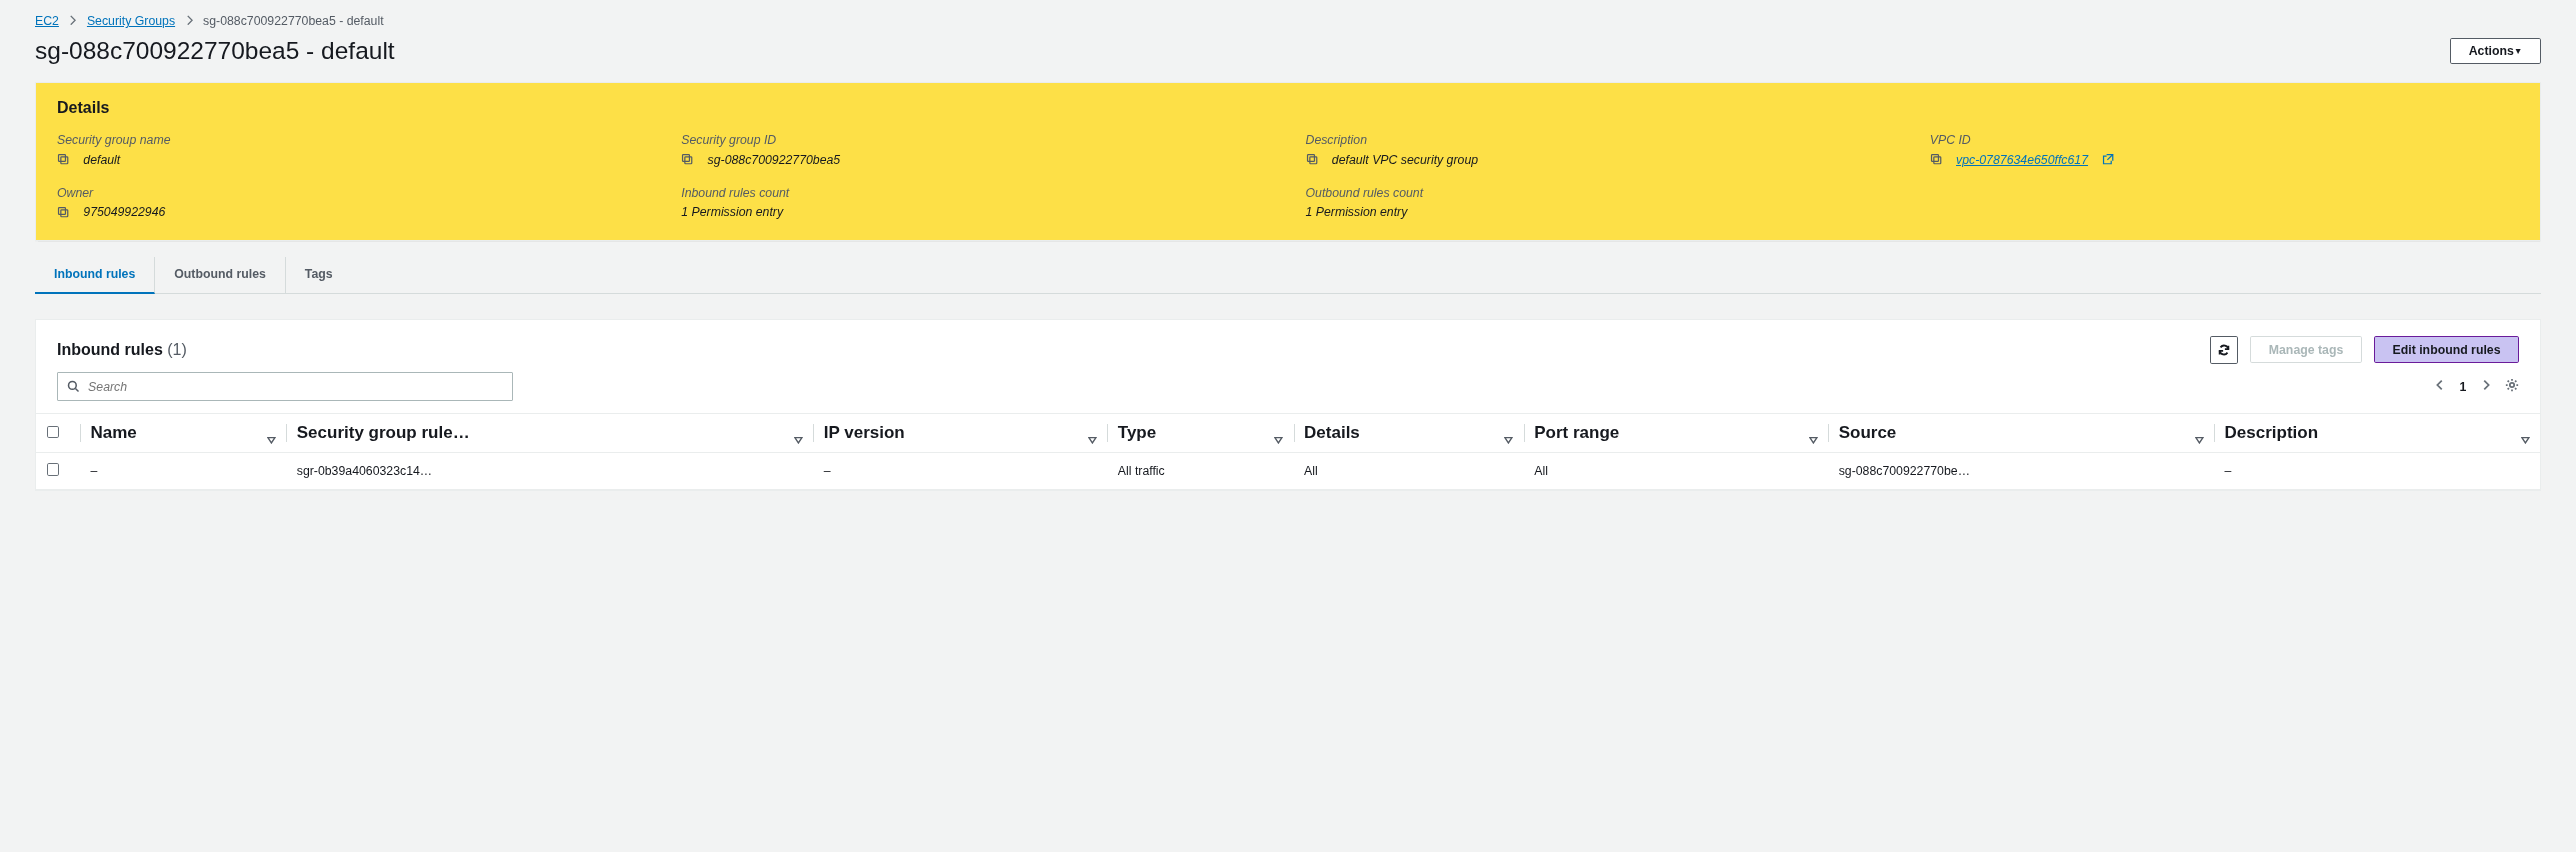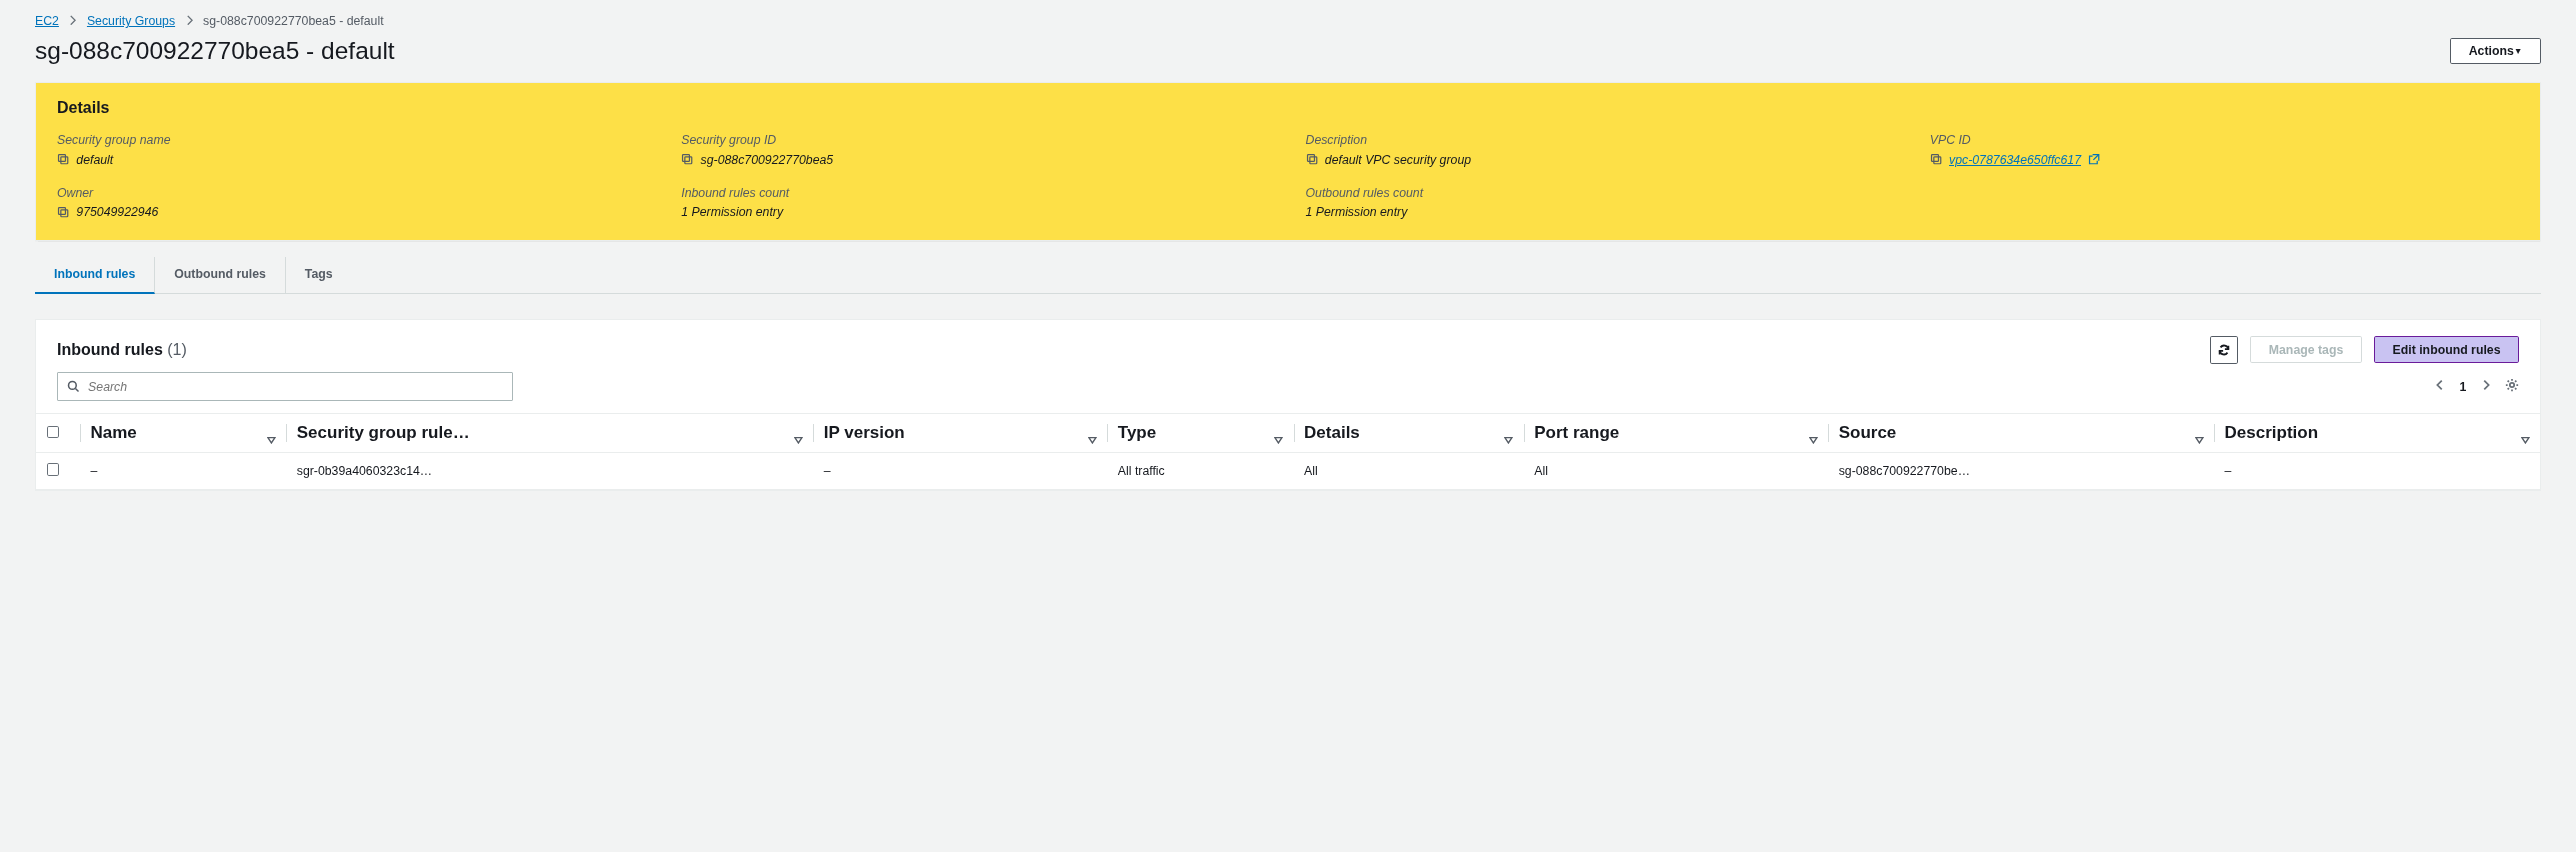--- a/index.html
+++ b/index.html
@@ -78,21 +78,21 @@
     font-style: italic;
   }
   .detail-label {
     color: #545b64;
     font-size: 12.3px;
     margin-bottom: 5.3px;
   }
   .detail-value {
     display: flex;
     align-items: center;
-    gap: 7px;
+    gap: 14px;
     font-size: 12.3px;
     color: #16191f;
   }
   .copy-icon, .ext-icon {
     width: 12.3px;
     height: 12.3px;
     flex-shrink: 0;
     stroke: #545b64;
     fill: none;
     stroke-width: 1.6;

